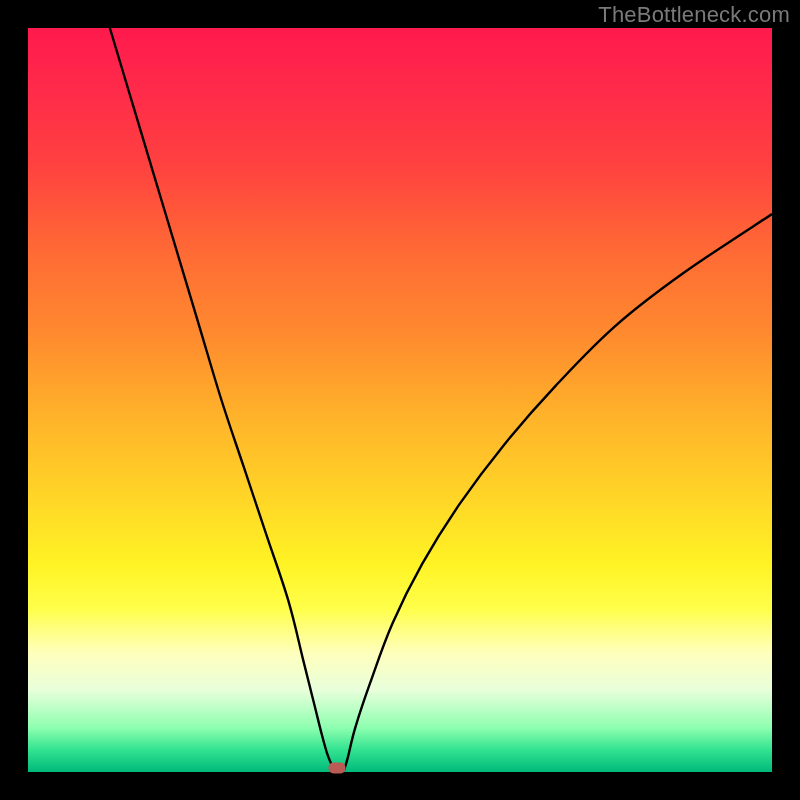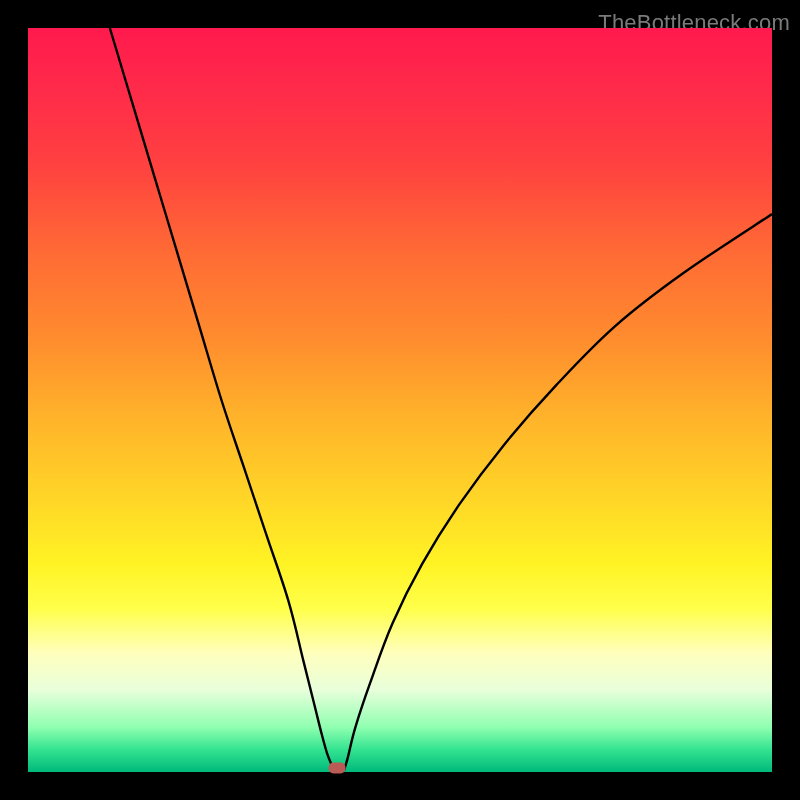--- a/index.html
+++ b/index.html
@@ -39,21 +39,21 @@
       #ffff4a 78%,
       #ffffbd 84%,
       #e8ffdb 89%,
       #8fffb0 94%,
       #33e390 97%,
       #00b97a 100%
     );
   }
   .watermark {
     position: absolute;
-    top: 10px;
+    top: 2px;
     right: 10px;
     color: #7a7a7a;
     font-size: 22px;
     font-weight: 500;
     letter-spacing: 0.2px;
     user-select: none;
   }
   svg.curve {
     position: absolute;
     top: 0;

